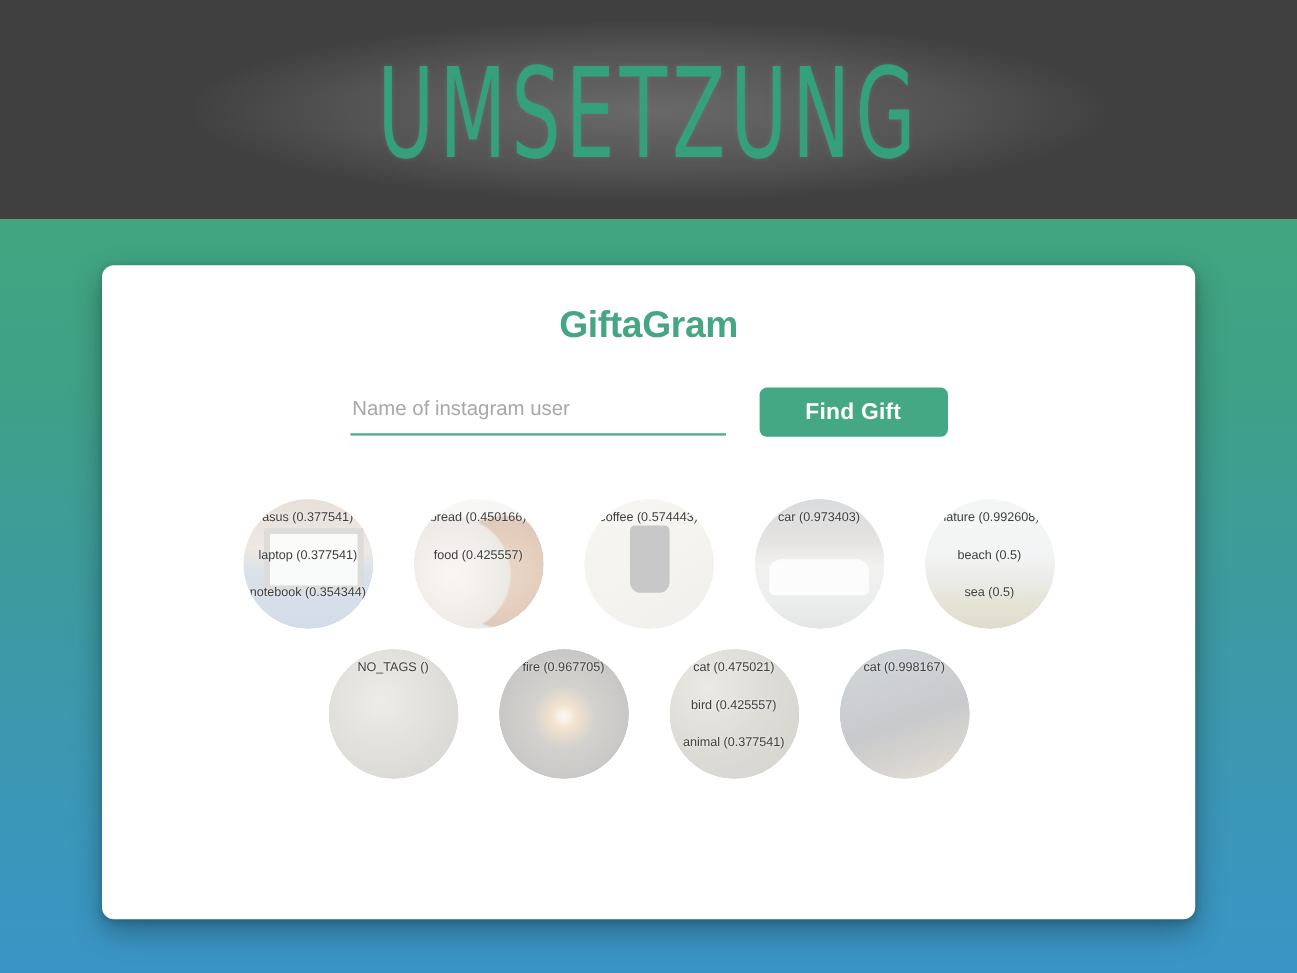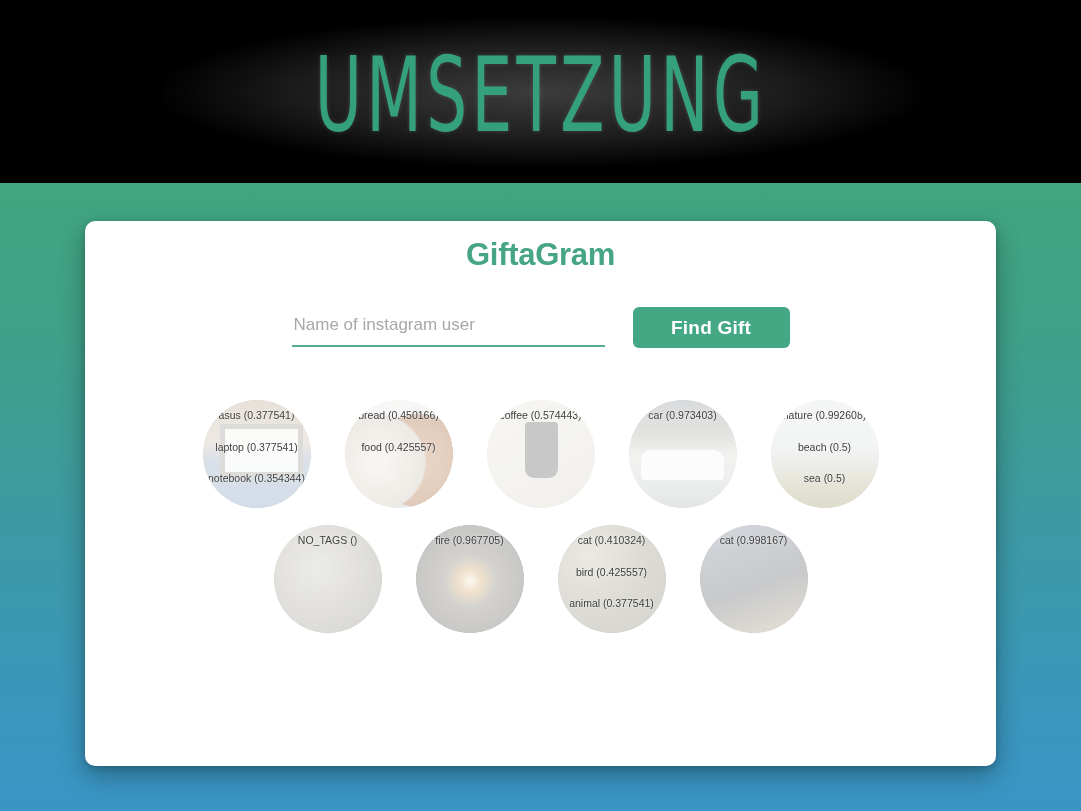--- a/index.html
+++ b/index.html
@@ -18,21 +18,21 @@
     height: 811px;
     background: #ffffff;
   }
 
   
   .title-band {
     position: absolute;
     left: 0; top: 0;
     width: 1081px;
     height: 183px;
-    background: #000000;
+    background: #404040;
     display: flex;
     align-items: center;
     justify-content: center;
     overflow: hidden;
   }
 
   .title-glow {
     position: absolute;
     left: 50%; top: 50%;
     transform: translate(-50%, -50%);
@@ -77,21 +77,21 @@
     border-radius: 10px;
     box-shadow: 0 10px 26px rgba(0,0,0,0.30), 0 2px 6px rgba(0,0,0,0.18);
     overflow: hidden;
   }
 
   .app-title {
     text-align: center;
     font-size: 31px;
     font-weight: bold;
     color: #46a583;
-    margin-top: 16px;
+    margin-top: 32px;
     letter-spacing: -0.3px;
   }
 
   
   .search-row {
     display: flex;
     align-items: center;
     justify-content: center;
     gap: 28px;
     margin-top: 34px;
@@ -327,21 +327,21 @@
               <div class="tag">NO_TAGS ()</div>
             </div>
             <div class="tile">
               <div class="photo ph-fire"></div>
               <div class="wash"></div>
               <div class="tag">fire (0.967705)</div>
             </div>
             <div class="tile">
               <div class="photo ph-cat1"></div>
               <div class="wash"></div>
-              <div class="tag">cat (0.410324)</div>
+              <div class="tag">cat (0.475021)</div>
               <div class="tag">bird (0.425557)</div>
               <div class="tag">animal (0.377541)</div>
             </div>
             <div class="tile">
               <div class="photo ph-cat2"></div>
               <div class="wash"></div>
               <div class="tag">cat (0.998167)</div>
             </div>
           </div>
         </div>

